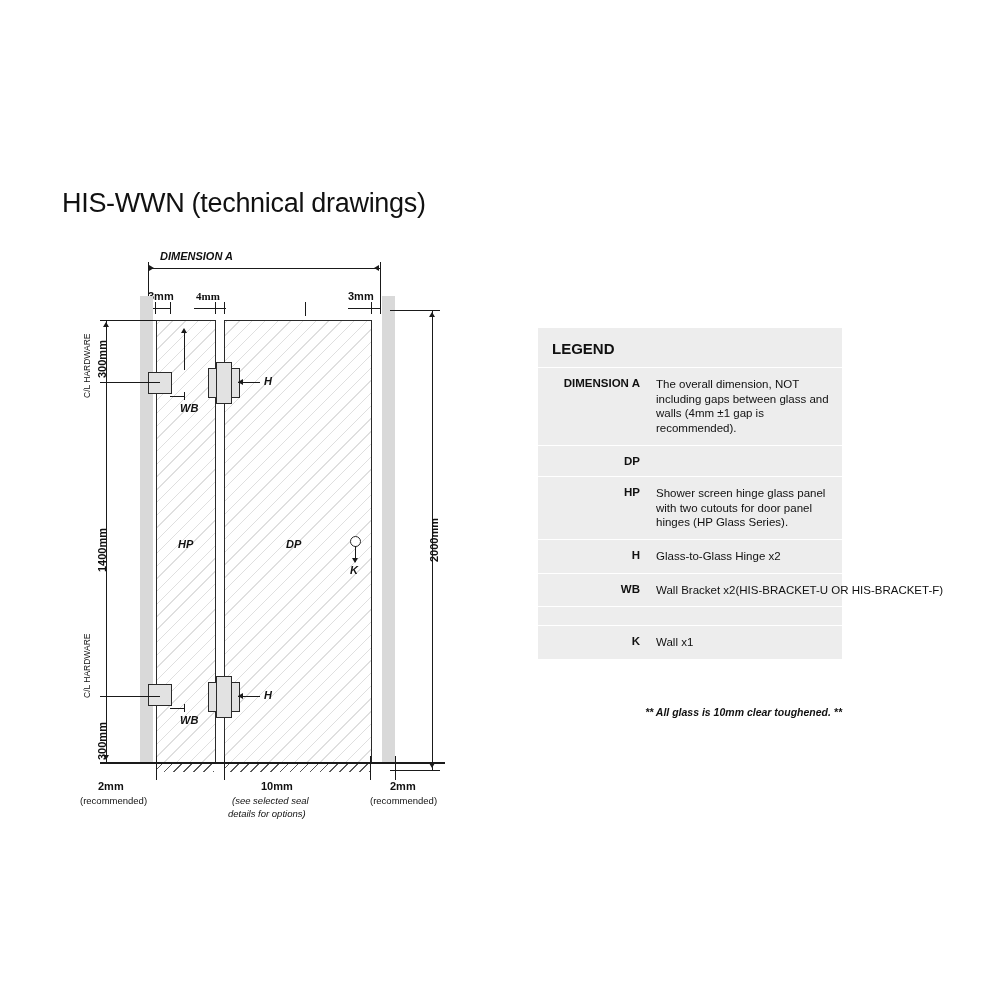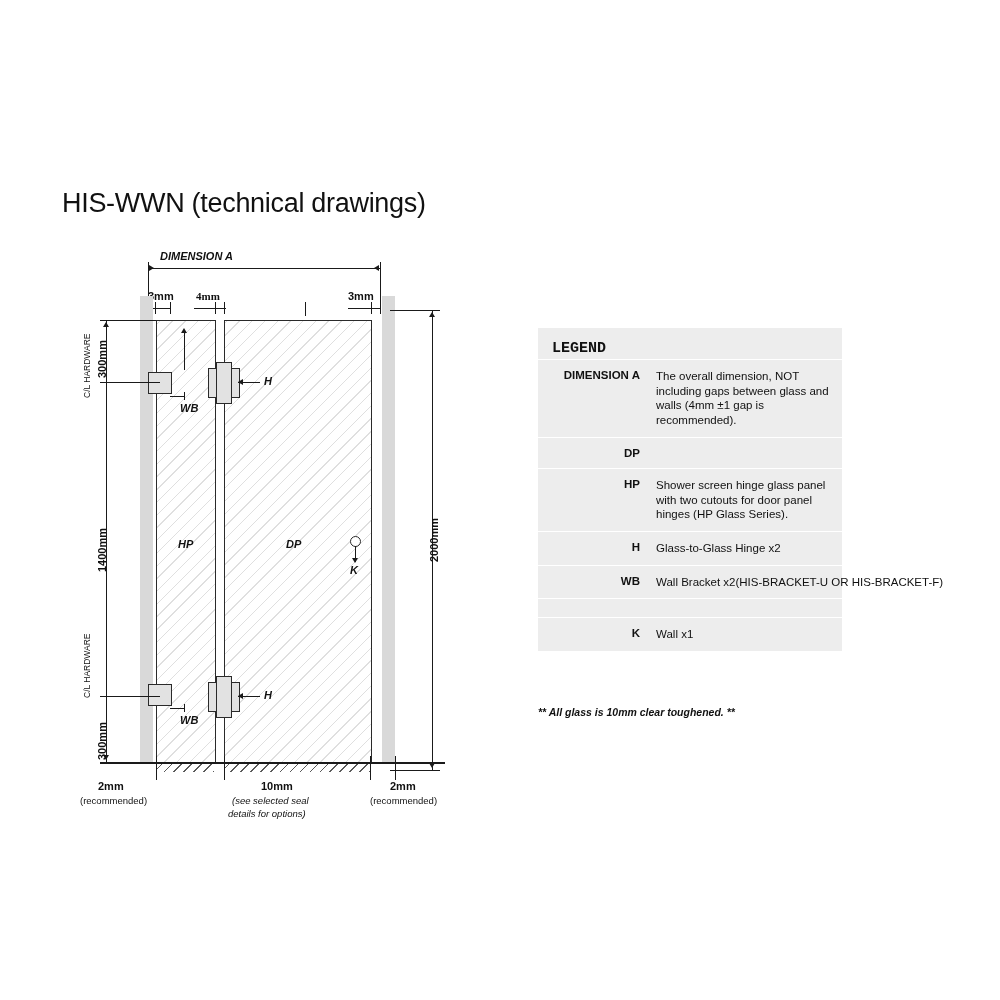--- a/index.html
+++ b/index.html
@@ -118,23 +118,22 @@
     position: absolute;
     left: 538px;
     top: 328px;
     width: 304px;
     background: #ededed;
     font-size: 11.5px;
   }
   #legend .legend-title {
     font-size: 15px;
     font-weight: bold;
-    padding: 12px 14px 2px 14px;
+    padding: 12px 14px 10px 14px;
     border-bottom: 1px solid #ffffff;
-    font-family: Liberation Mono, monospace;
   }
   .lrow {
     display: flex;
     border-bottom: 1px solid #ffffff;
   }
   .lrow .key {
     flex: 0 0 96px;
     text-align: right;
     padding: 9px 8px 9px 6px;
     font-weight: bold;
@@ -293,13 +292,13 @@
     <div class="key"></div>
     <div class="val"></div>
   </div>
 
   <div class="lrow">
     <div class="key">K</div>
     <div class="val">Wall x1</div>
   </div>
 </div>
 
-<div style="position:absolute; left:538px; top:706px; width:304px; text-align:left; font-style:italic; font-weight:bold; font-size:10.5px; color:#111;">** All glass is 10mm clear toughened. **</div>
+<div style="position:absolute; left:538px; top:706px; width:304px; text-align:right; font-style:italic; font-weight:bold; font-size:10.5px; color:#111;">** All glass is 10mm clear toughened. **</div>
 
 </body></html>

